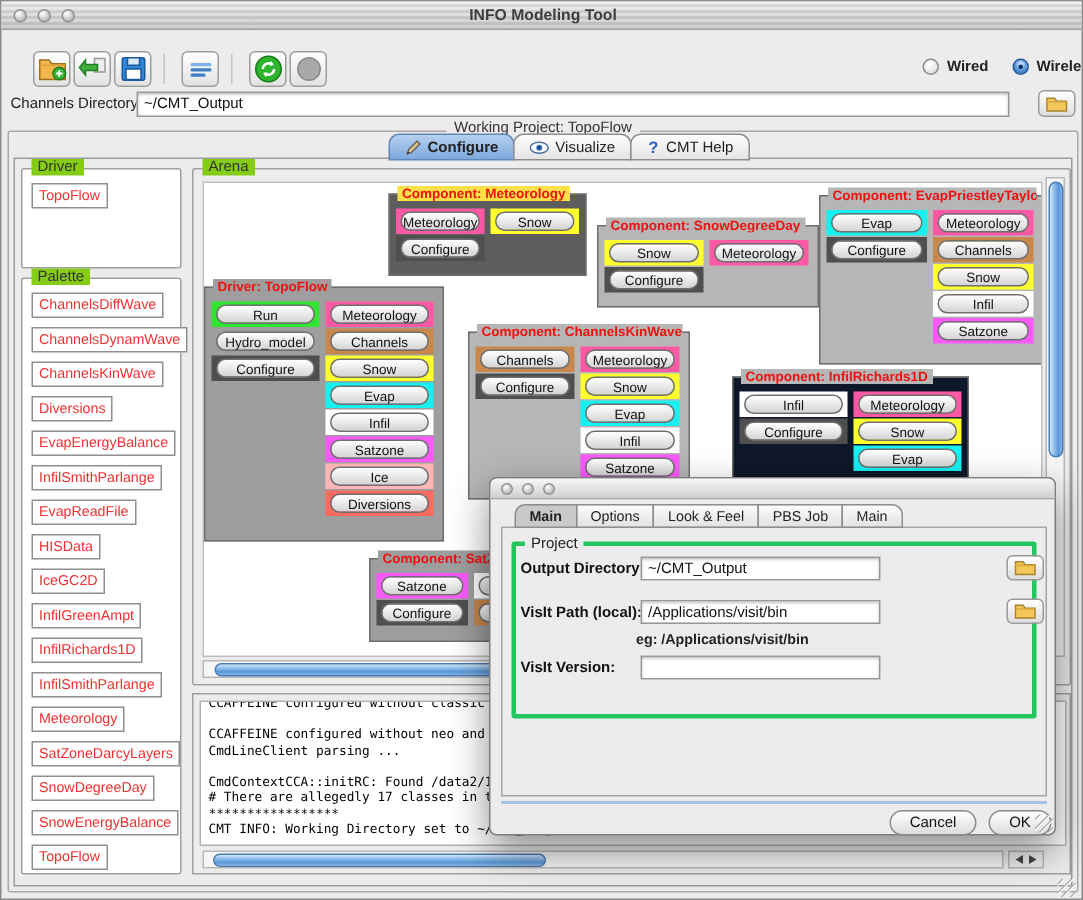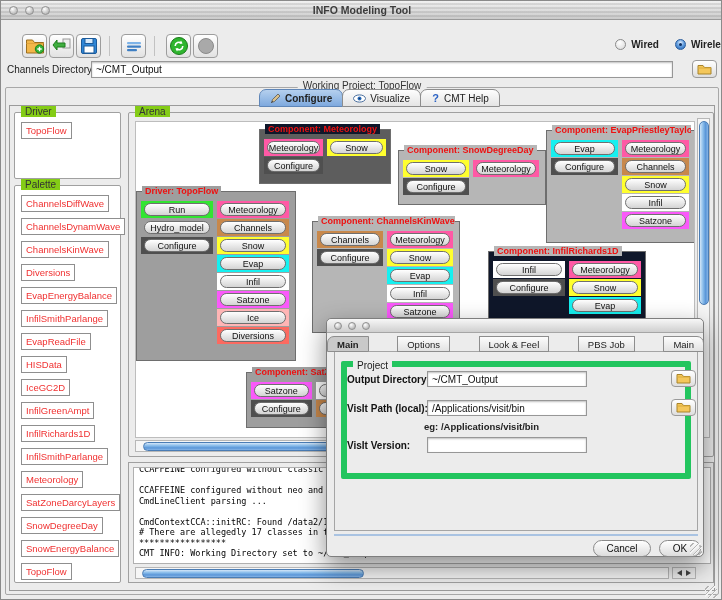--- a/index.html
+++ b/index.html
@@ -111,30 +111,30 @@
   .console-line:first-child { margin-top:-4px; }
 
   
   .dialog { position:absolute; left:325px; top:317px; width:378px; height:239px; z-index:40;
       background:#ececec; border:1px solid #7e7e7e; border-radius:5px;
       box-shadow:0 10px 26px rgba(0,0,0,.45); }
   .dlg-titlebar { position:absolute; left:0; top:0; width:100%; height:14px;
       background:linear-gradient(#f7f7f7,#cfcfcf); border-bottom:1px solid #a5a5a5; border-radius:5px 5px 0 0; }
   .dlg-tl { position:absolute; top:3px; width:8px; height:8px; border-radius:50%;
       background:radial-gradient(circle at 35% 30%, #fff, #bdbdbd 70%); border:1px solid #909090; }
-  .dlg-tabs { position:absolute; left:0; top:17px; width:100%; display:flex; justify-content:space-between; z-index:2; }
+  .dlg-tabs { position:absolute; left:16px; top:17px; width:100%; display:flex; justify-content:flex-start; z-index:2; }
   .dlg-tab { height:16px; line-height:15px; padding:0 9px; font-size:9.5px; color:#222;
       border:1px solid #8d8d8d; margin-right:-1px; background:linear-gradient(#fcfcfc,#e2e2e2); }
   .dlg-tab:first-child { border-radius:7px 0 0 0; }
   .dlg-tab:last-child { border-radius:0 7px 0 0; }
   .dlg-tab.selected { background:#c9c9c9; font-weight:bold; }
   .dlg-panel { position:absolute; left:7px; top:32px; width:364px; height:180px;
       border:1px solid #a5a5a5; background:#ececec; }
   .dlg-project { position:absolute; left:14px; top:42px; width:350px; height:118px;
-      border:6px solid #22c55e; border-radius:2px; }
+      border:3px solid #22c55e; border-radius:2px; }
   .dlg-project-legend { position:absolute; left:6px; top:-7px; background:#ececec; padding:0 4px;
       font-size:10px; color:#222; }
   .dlg-label { position:absolute; left:20px; font-size:10px; font-weight:bold; color:#111; }
   .dlg-input { position:absolute; left:100px; width:160px; height:16px; }
   .dlg-fbtn { position:absolute; left:344px; width:25px; height:17px; }
   .dlg-hint { position:absolute; left:97px; font-size:9.5px; font-weight:bold; color:#222; }
   .dlg-sep { position:absolute; left:7px; top:215px; width:364px; height:2px; background:#a9c3e2; }
   .dlg-btn { position:absolute; height:17px; border:1px solid #8a8a8a; border-radius:9px;
       background:linear-gradient(#ffffff,#dcdcdc); font-size:10px; color:#111;
       font-family:"Liberation Sans",sans-serif; }
@@ -297,21 +297,21 @@
         <div class="pal-item">SnowDegreeDay</div>
         <div class="pal-item">SnowEnergyBalance</div>
         <div class="pal-item">TopoFlow</div>
       </div>
   </div>
 
   <div class="fs fs-arena">
     <span class="fs-legend">Arena</span>
     <div class="arena-canvas" id="arena-canvas">
         <div class="comp" style="left: 123px; top: 7px; width: 132px; height: 55px; background: rgb(93, 93, 93);">
-          <div class="comp-title" style="background: #0f172a;">Component: Meteorology</div>
+          <div class="comp-title" style="background: #fde047;">Component: Meteorology</div>
           <div class="comp-body">
             <div class="comp-col" style="width: 60px;">
               <div class="port-cell" style="background: rgb(255, 89, 165);">
                 <div class="port-pill">Meteorology</div>
               </div>
               <div class="port-cell" style="background: rgb(79, 79, 79);">
                 <div class="port-pill">Configure</div>
               </div>
             </div>
             <div class="comp-col" style="width: 60px;">

